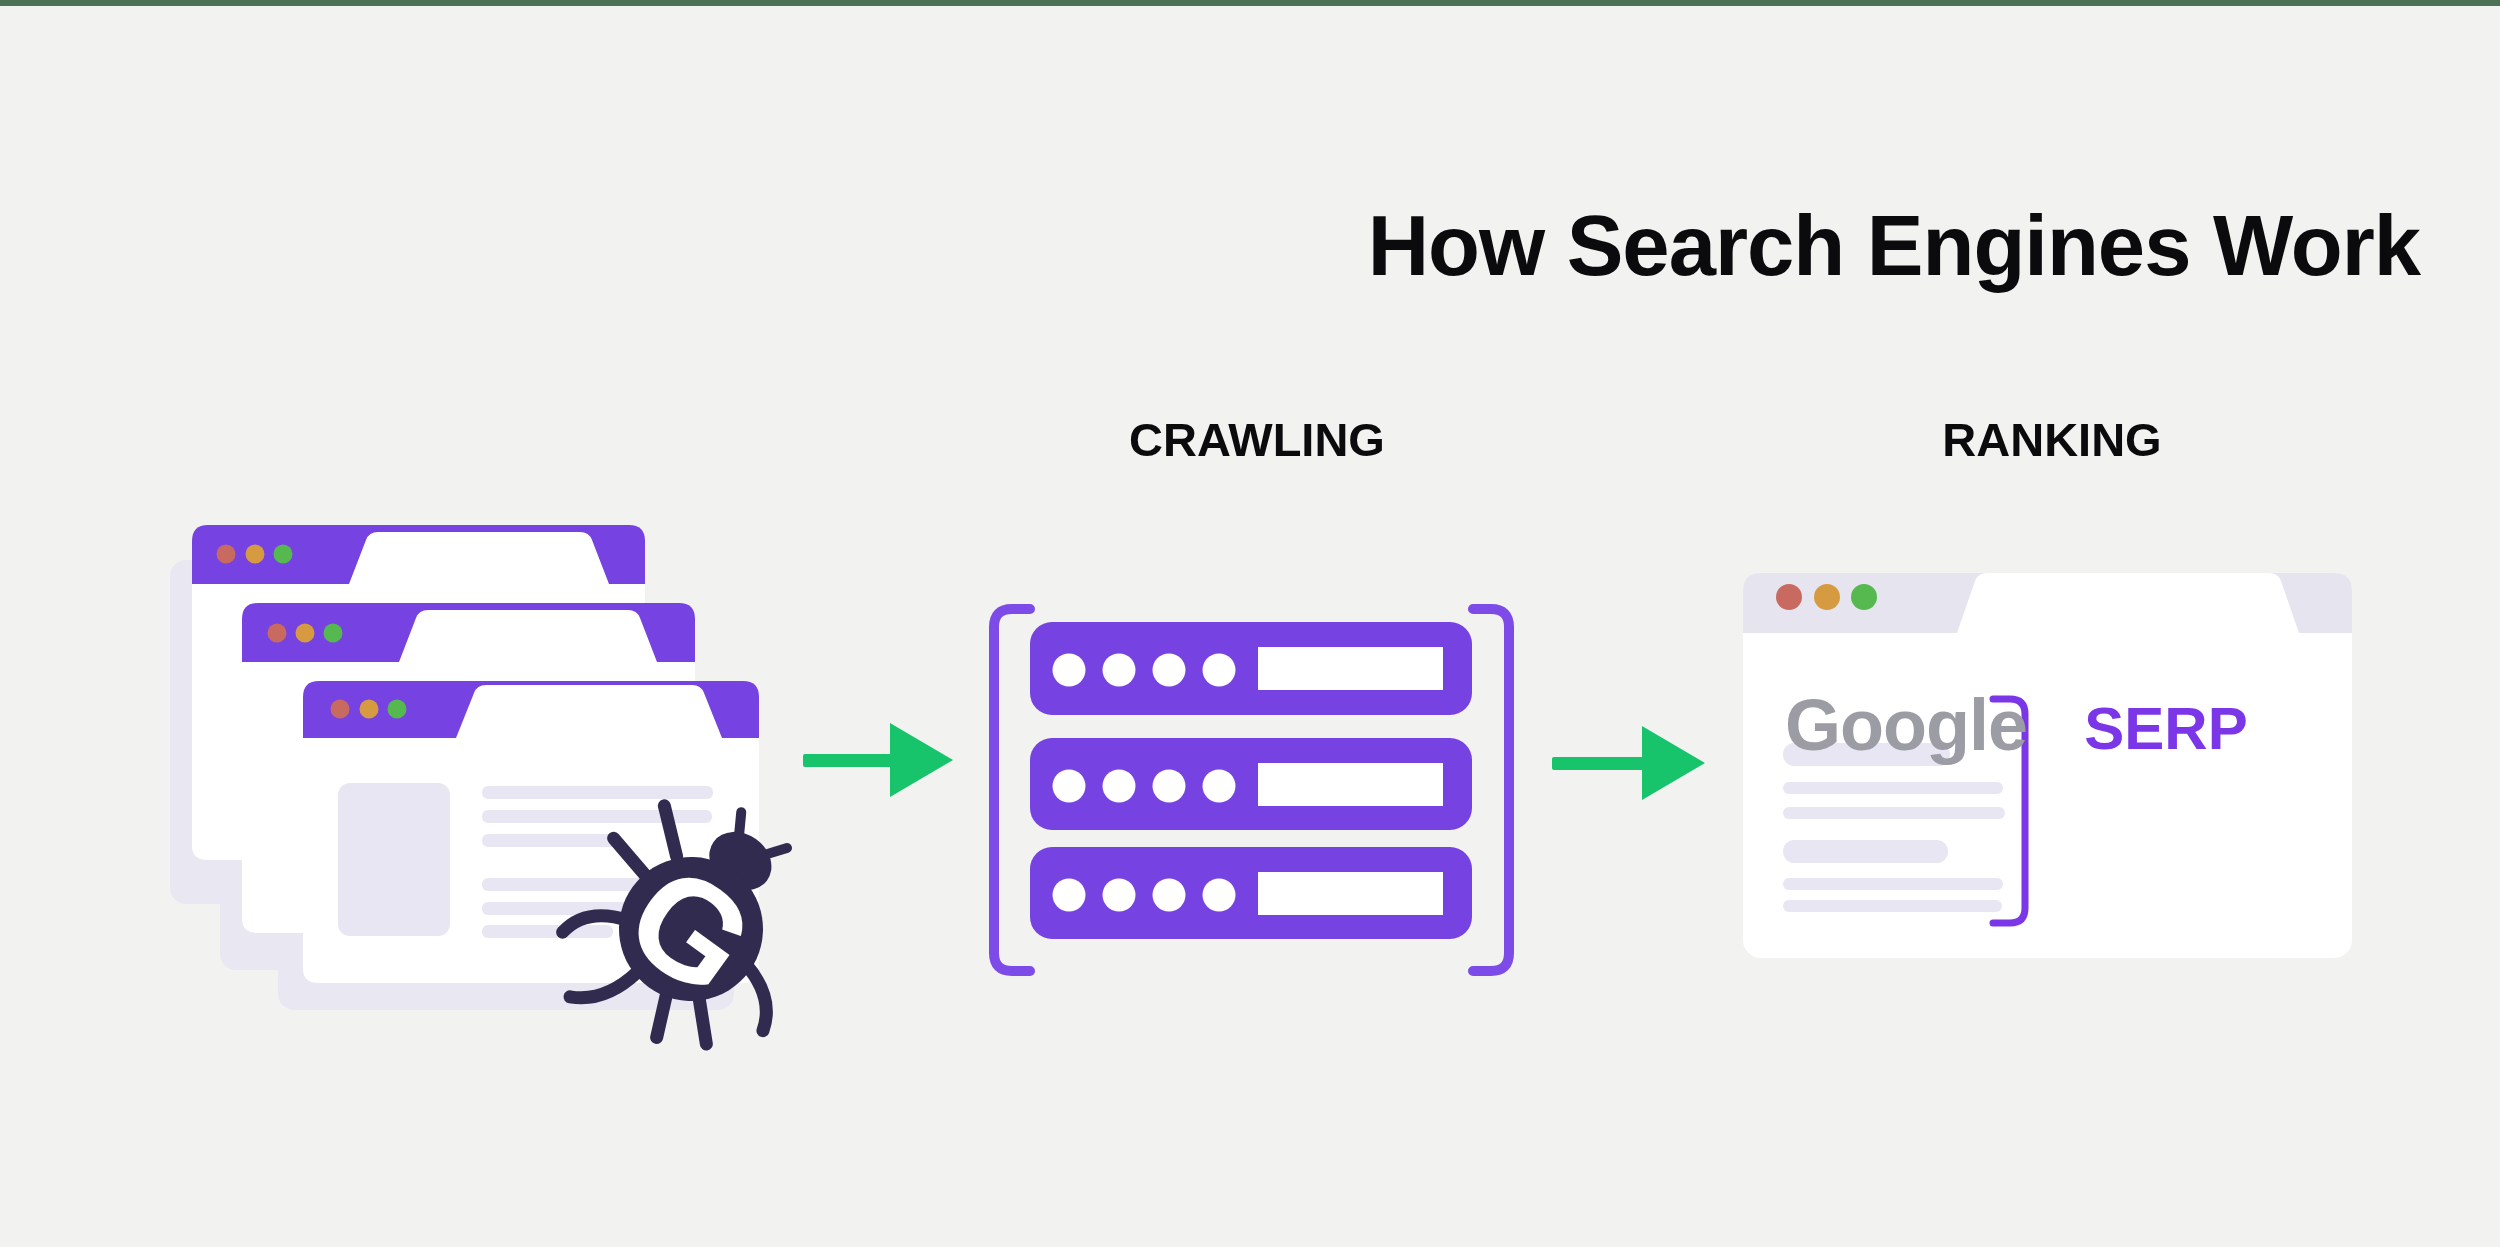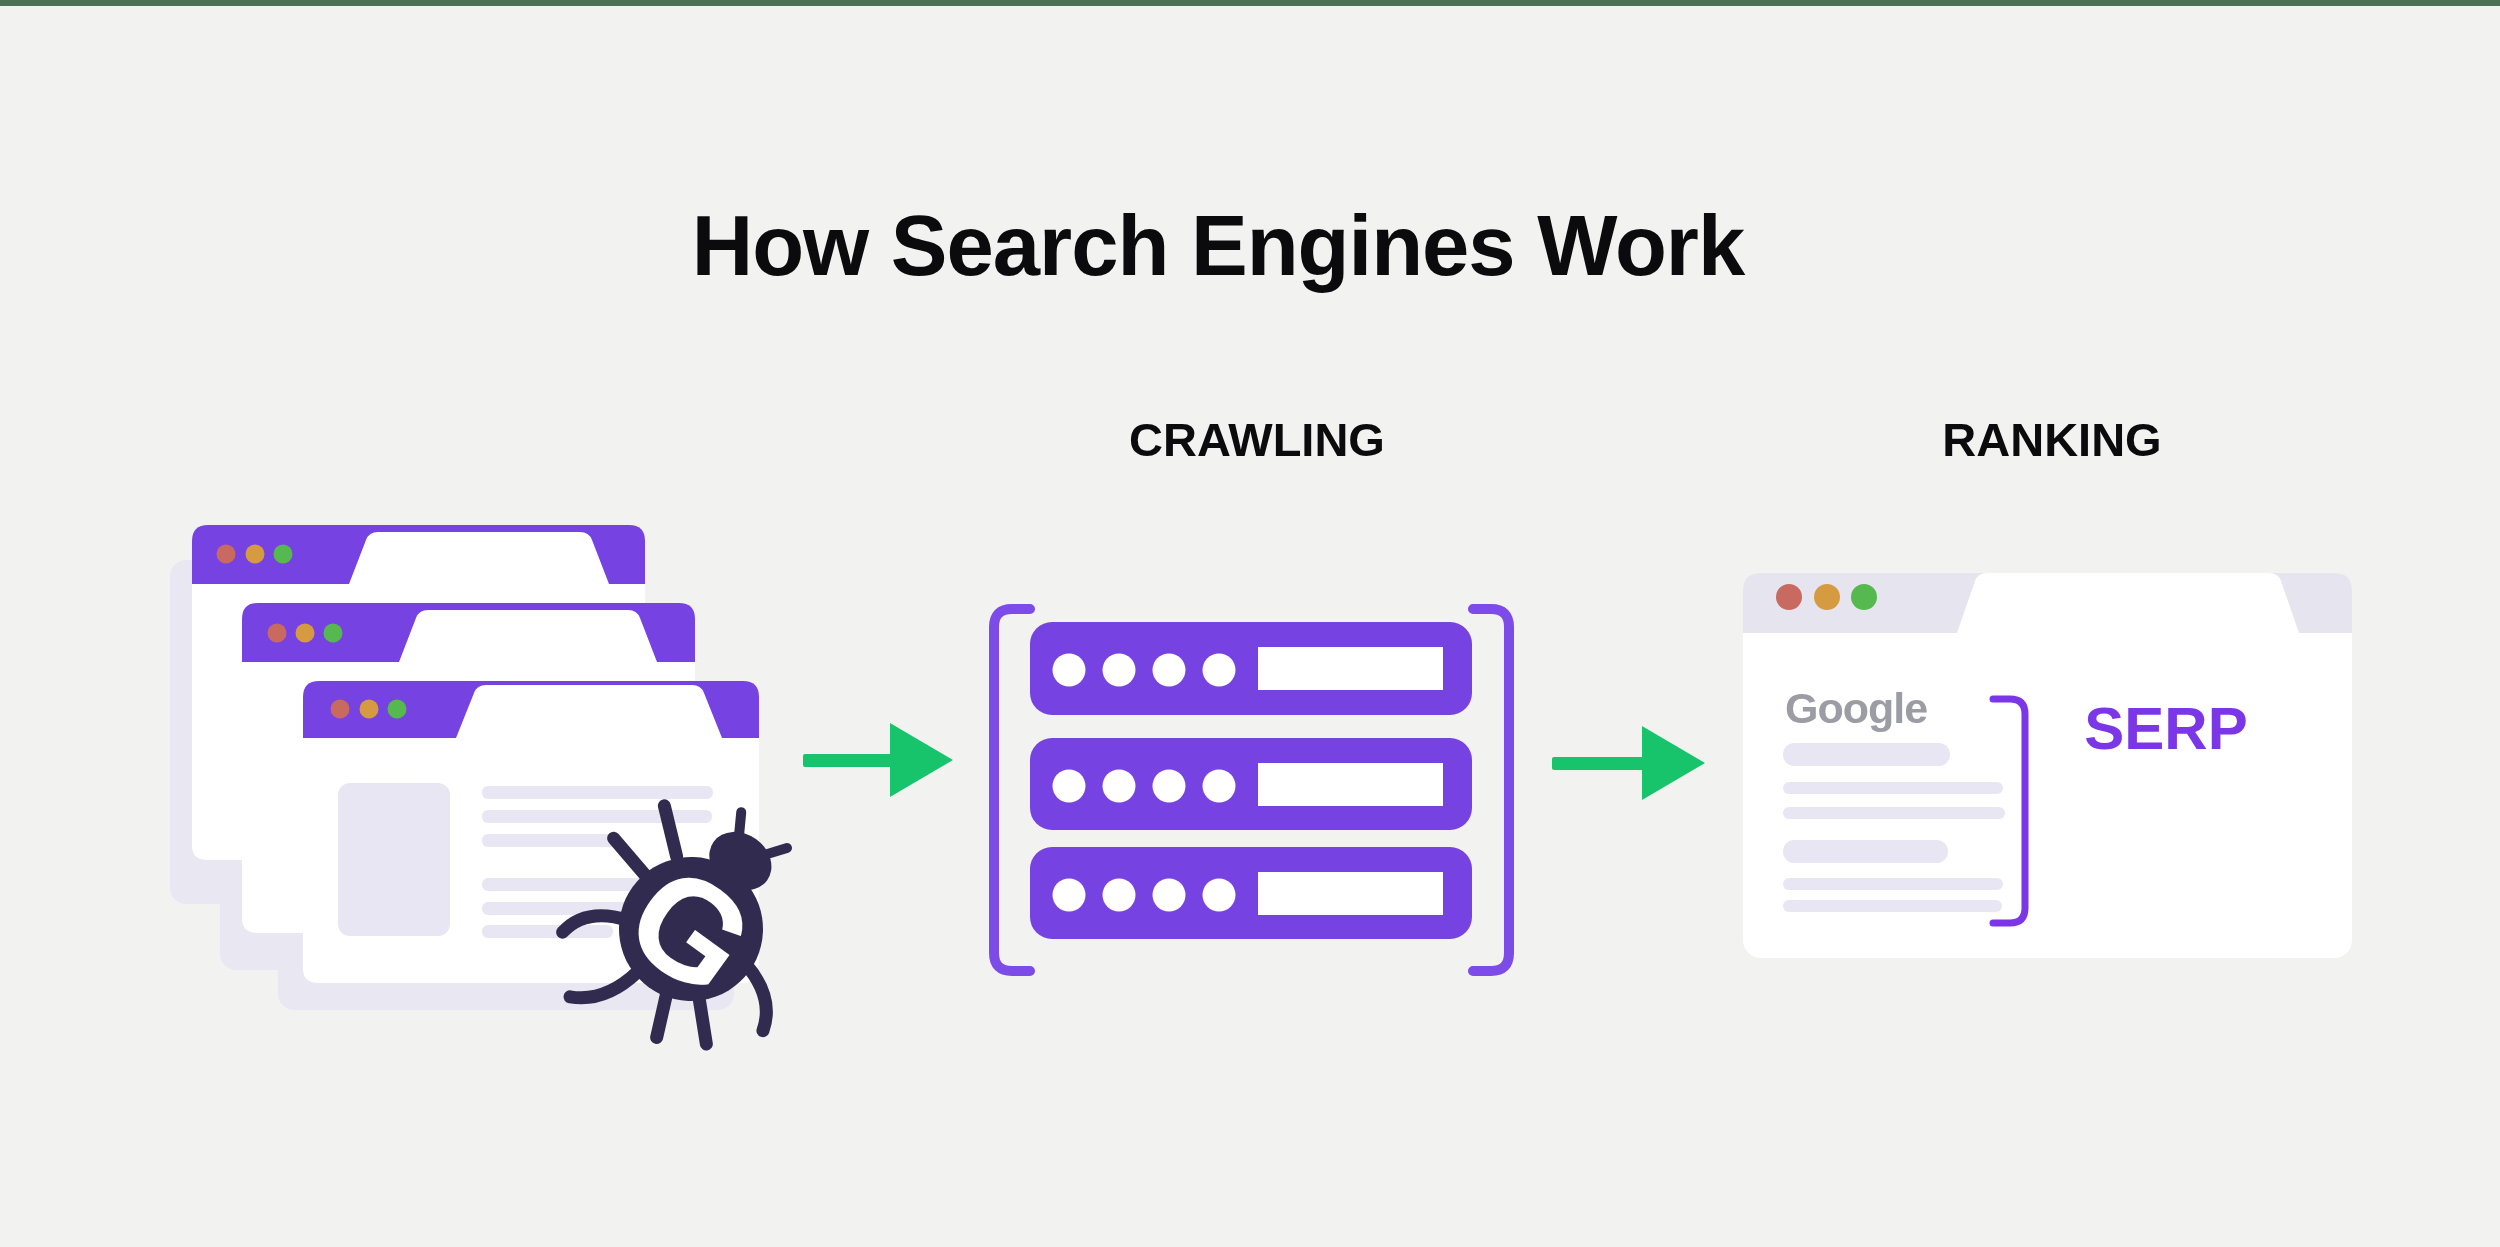--- a/index.html
+++ b/index.html
@@ -1,27 +1,27 @@
 <!DOCTYPE html>
 <html style="--background: #f2f2f1; --top-bar: #4d7154; --heading-text: #0b0b0d; --purple: #7643e2; --bracket-purple: #7d4be7; --serp-purple: #7b36e8; --arrow-green: #17c46c; --bug-dark: #322b50; --window-gray: #e7e6f2; --shadow-gray: #e9e7f2; --ranking-header: #e6e4ee; --google-gray: #9c9ca4; --dot-red: #c96a60; --dot-orange: #d69b41; --dot-green: #55b94f; --white: #ffffff;"><head>
 <meta charset="utf-8">
 <style>
   html,body{margin:0;padding:0;}
   body{font-family:"Liberation Sans","DejaVu Sans",sans-serif;background:var(--background,#f2f2f1);}
   .canvas{position:relative;width:2500px;height:1247px;background:var(--background);overflow:hidden;}
   .topbar{position:absolute;left:0;top:0;width:100%;height:6px;background:var(--top-bar);}
-  .title{position:absolute;left:8px;top:140px;width:2420px;text-align:center;
+  .title{position:absolute;left:0;top:140px;width:2420px;text-align:right;
          font-size:85px;font-weight:700;letter-spacing:-1px;color:var(--heading-text);}
   .stage-label{position:absolute;top:412px;transform:translateX(-50%);
                font-size:47px;font-weight:700;color:var(--heading-text);white-space:nowrap;}
   .label-crawling{left:417px;}
   .label-indexing{left:1257px;}
   .label-ranking{left:2052px;}
   .art{position:absolute;left:0;top:0;}
-  .google-logo{position:absolute;left:1785px;top:684px;font-size:43px;font-weight:700;
+  .google-logo{position:absolute;left:1785px;top:684px;font-size:72px;font-weight:700;
                letter-spacing:-1px;color:var(--google-gray);}
   .serp-title{position:absolute;left:2166px;top:694px;transform:translateX(-50%);
               font-size:60px;font-weight:700;color:var(--serp-purple);white-space:nowrap;}
   .serp-sub{position:absolute;left:2166px;top:780px;transform:translateX(-50%);
             font-size:42px;font-weight:500;line-height:49px;text-align:center;
             color:var(--serp-purple);white-space:nowrap;}
 </style>
 </head>
 <body>
 

